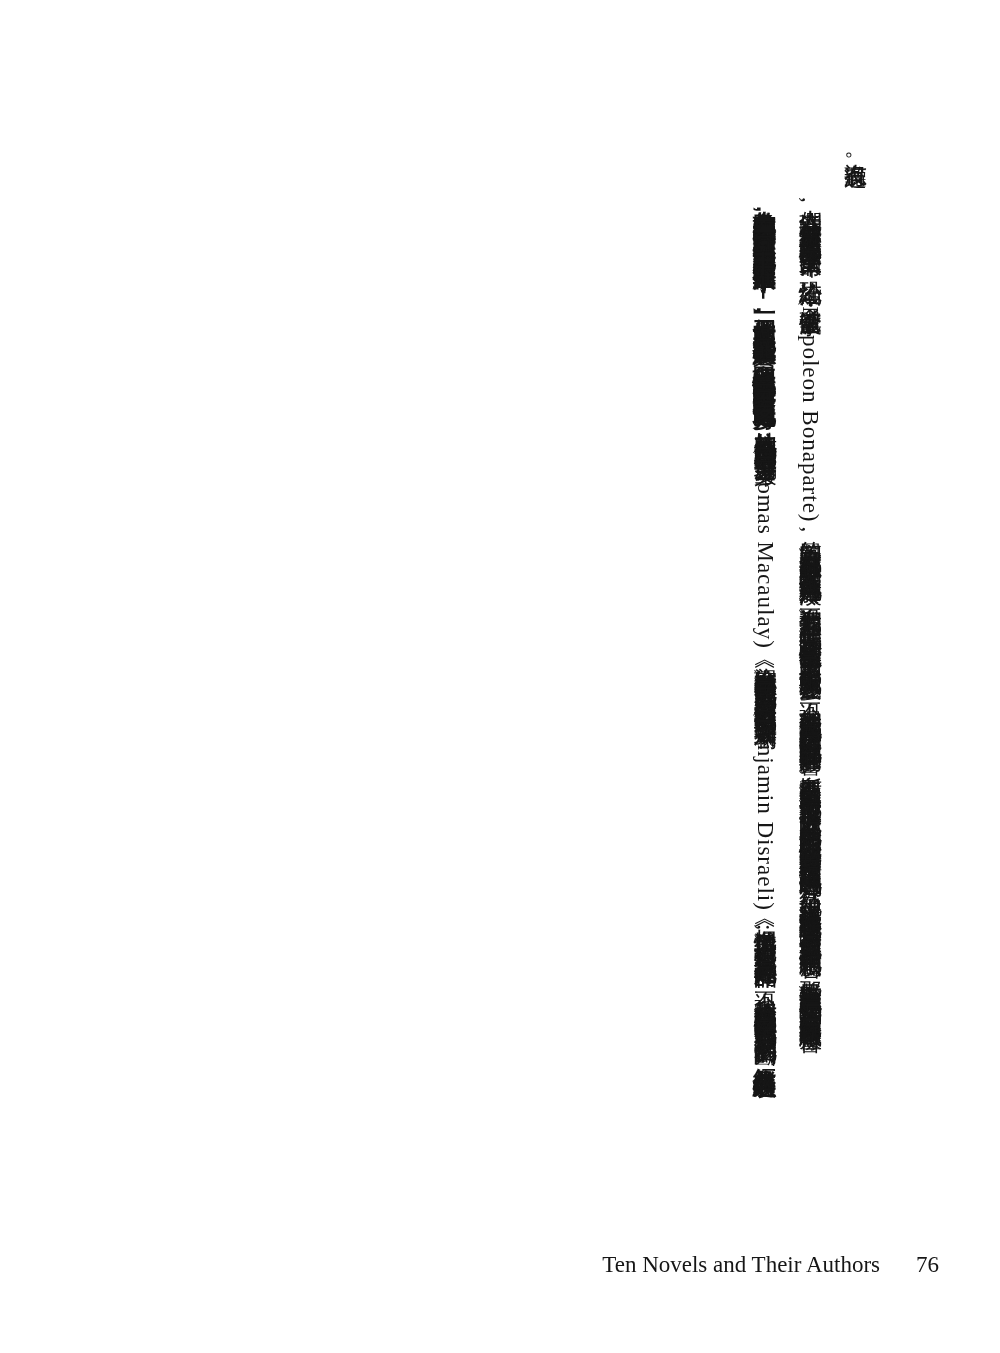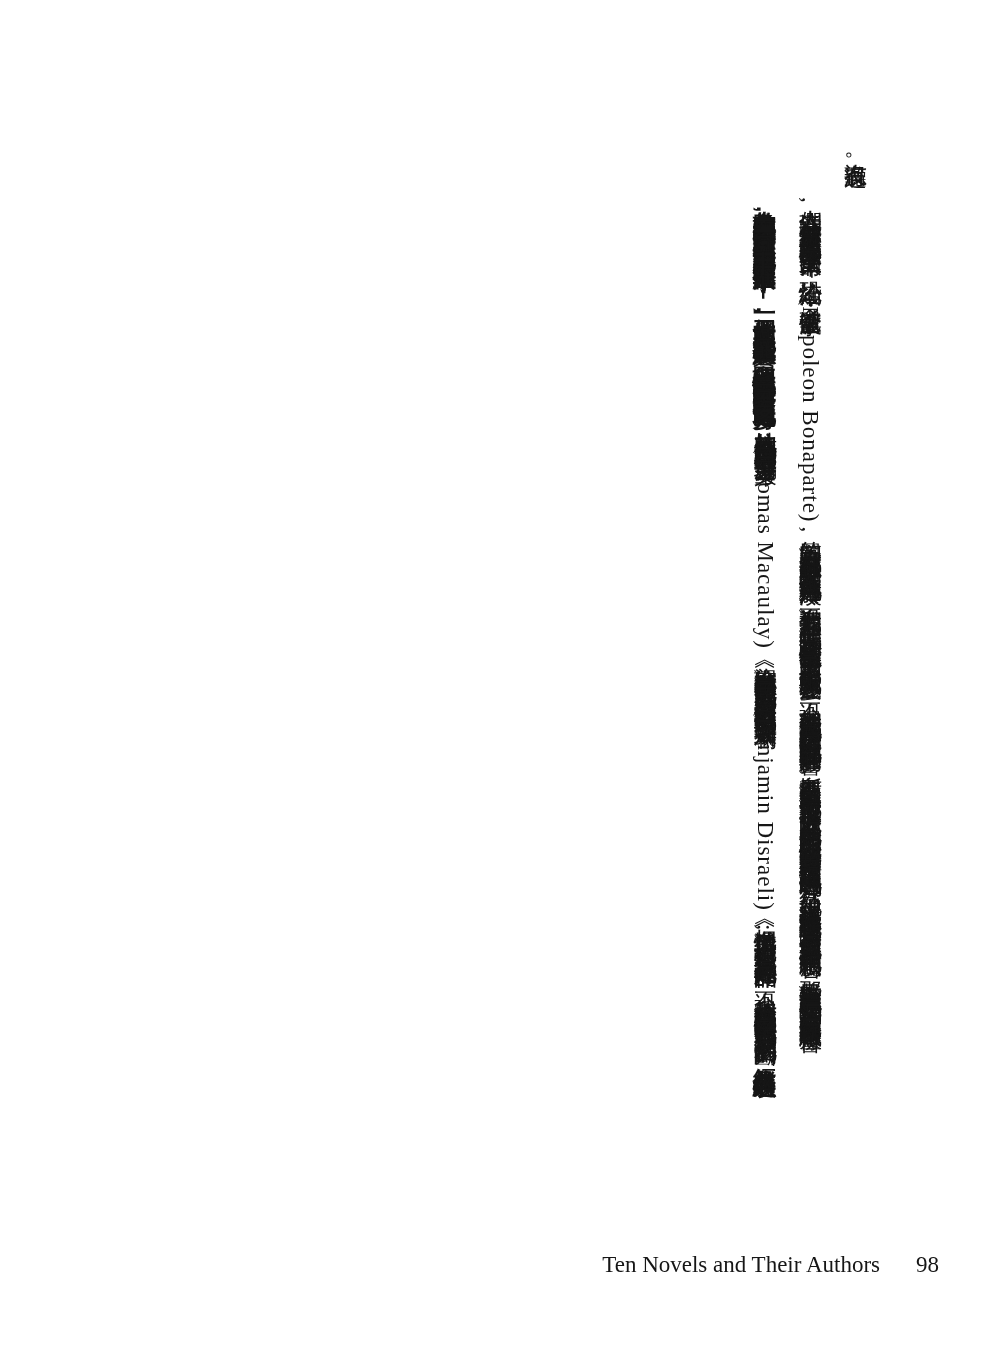--- a/index.html
+++ b/index.html
@@ -62,16 +62,16 @@
 <div class="page">
 
   <div class="text-block">
       <p><span>沒有聽過。</span></p>
       <p class="indent"><span>人們注意到,雖然奧斯汀經歷歷史上一連串最震撼人心的大事件,像法國大革命、恐怖統治、拿破崙・波拿巴(Napoleon Bonaparte)的興衰等,但是都沒有在自己的小說中提到,還有人為此指責她過於冷漠。不過我們要知道,在那個時代,女人關心政治是一件不禮貌的事,政治是男人的事,看報紙的女人寥寥無幾。不過,我們並不能因為她沒有在小說中提及這些內容,就推斷她沒有受到這些事件的影響。奧斯汀很喜歡自己的家人,兩個哥哥都在海軍服役,處於危險之中,她在信中表達自己的關心,卻沒有把這些內容當作寫作素材,這難道還體現不出她的理智嗎?當然,她很謙虛,並不覺得自己的小說能在死後多年還被人傳閱;但是假如她曾經這麼考慮,她顯然很明智。那些描寫第二次世界大戰的小說早已變得死氣沉沉,它們的生命就像每日報導時事的報紙一樣短暫。</span></p>
       <p class="indent"><span class="bold">大多數的小說家都經歷起起落落,奧斯汀是唯一一個例外,她證明只有平庸的人才會一直保持在同一個水準——一個平庸的水準,她一直維持在最佳狀態。即便《理性與感性》和《諾桑覺寺》這兩本書有許多不足,但是出色的地方更多。</span><span>她的其他作品也不乏忠誠又狂熱的崇拜者:湯瑪士・麥考萊(Thomas Macaulay)認為寫出《曼斯菲爾德莊園》是她最大的成就;有一些同樣傑出的讀者更喜歡《艾瑪》;班傑明・狄斯瑞利(Benjamin Disraeli)把《傲慢與偏見》讀了十七遍;現在很多人認為《勸導》是她最好的作品。不過,我相信絕大多數的讀者都認為《傲慢與偏見》是她的代表作,我們不妨接受他們的判斷。</span><span class="bold">經典作品之所以經</span></p>
     </div>
 
   <div class="footer">
     <span>Ten Novels and Their Authors</span>
-    <span>98</span>
+    <span>76</span>
   </div>
 
 </div>
 
 </body></html>

